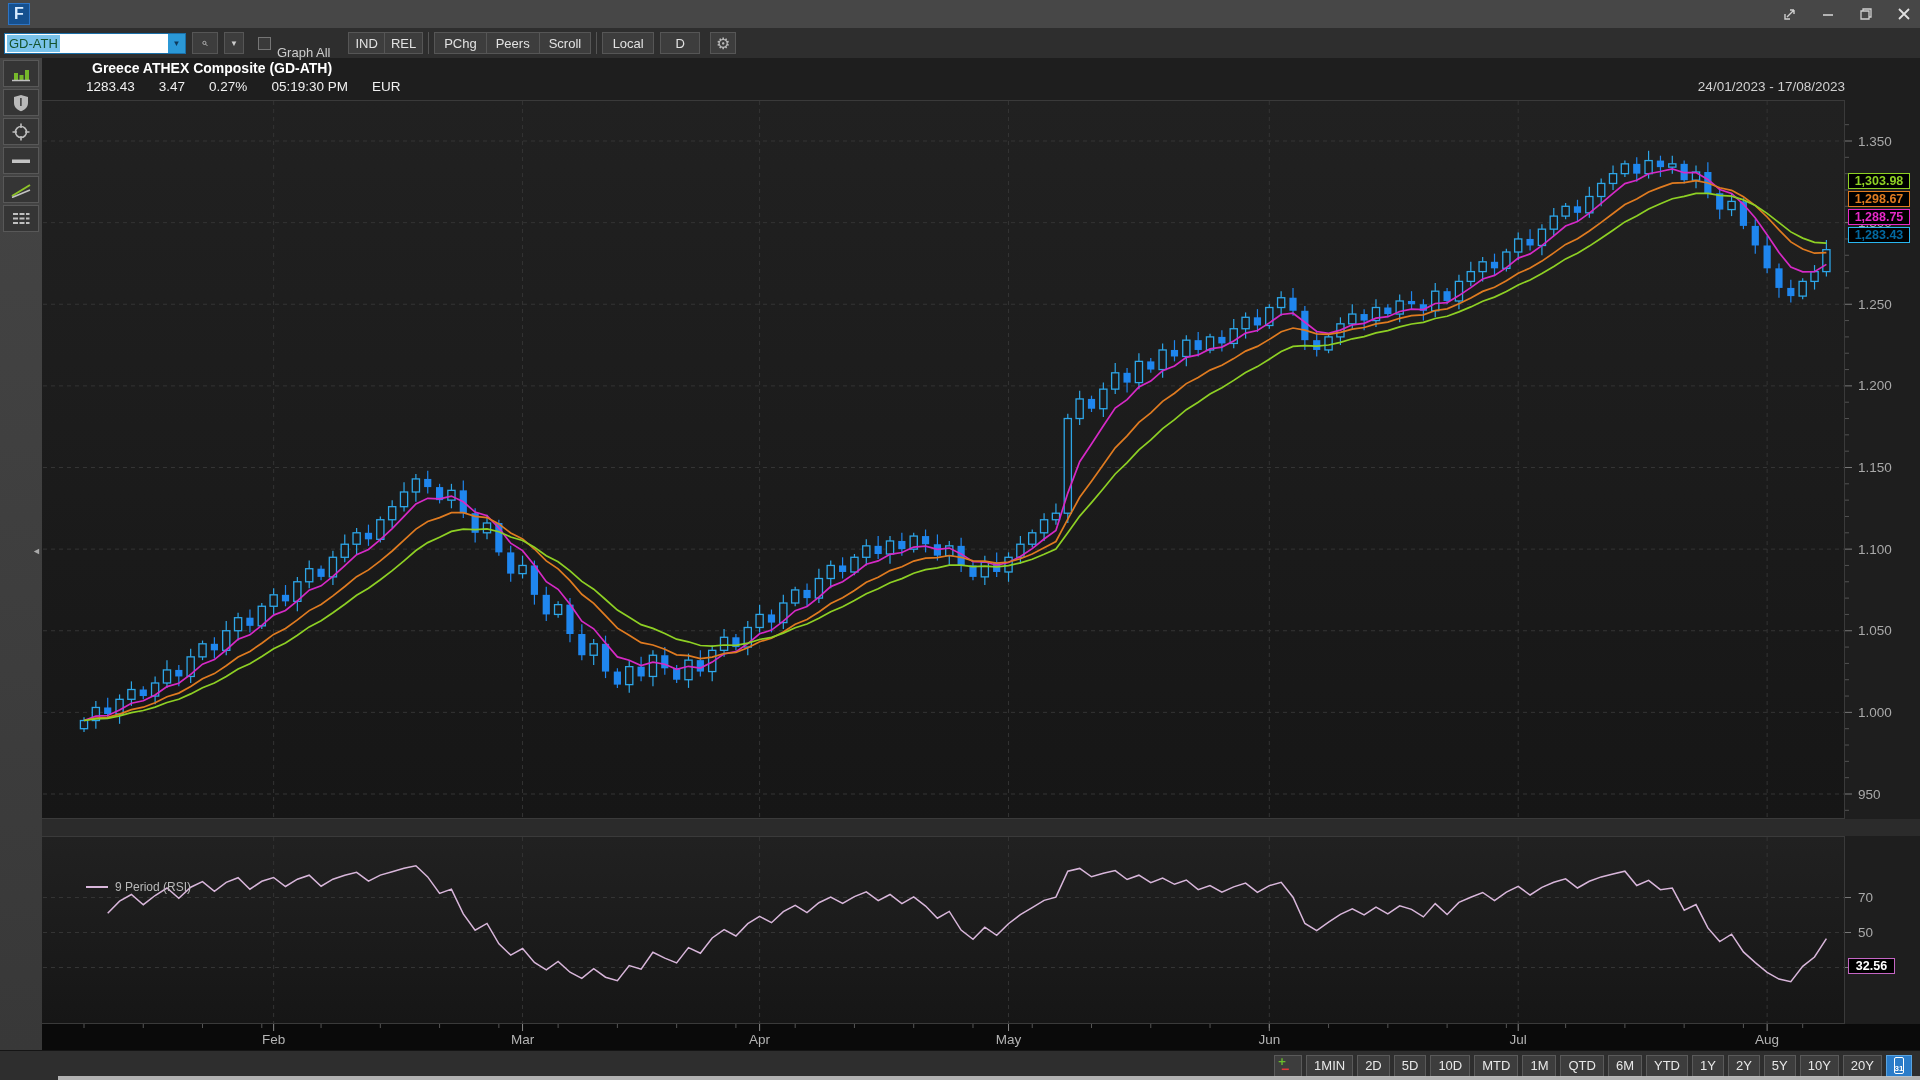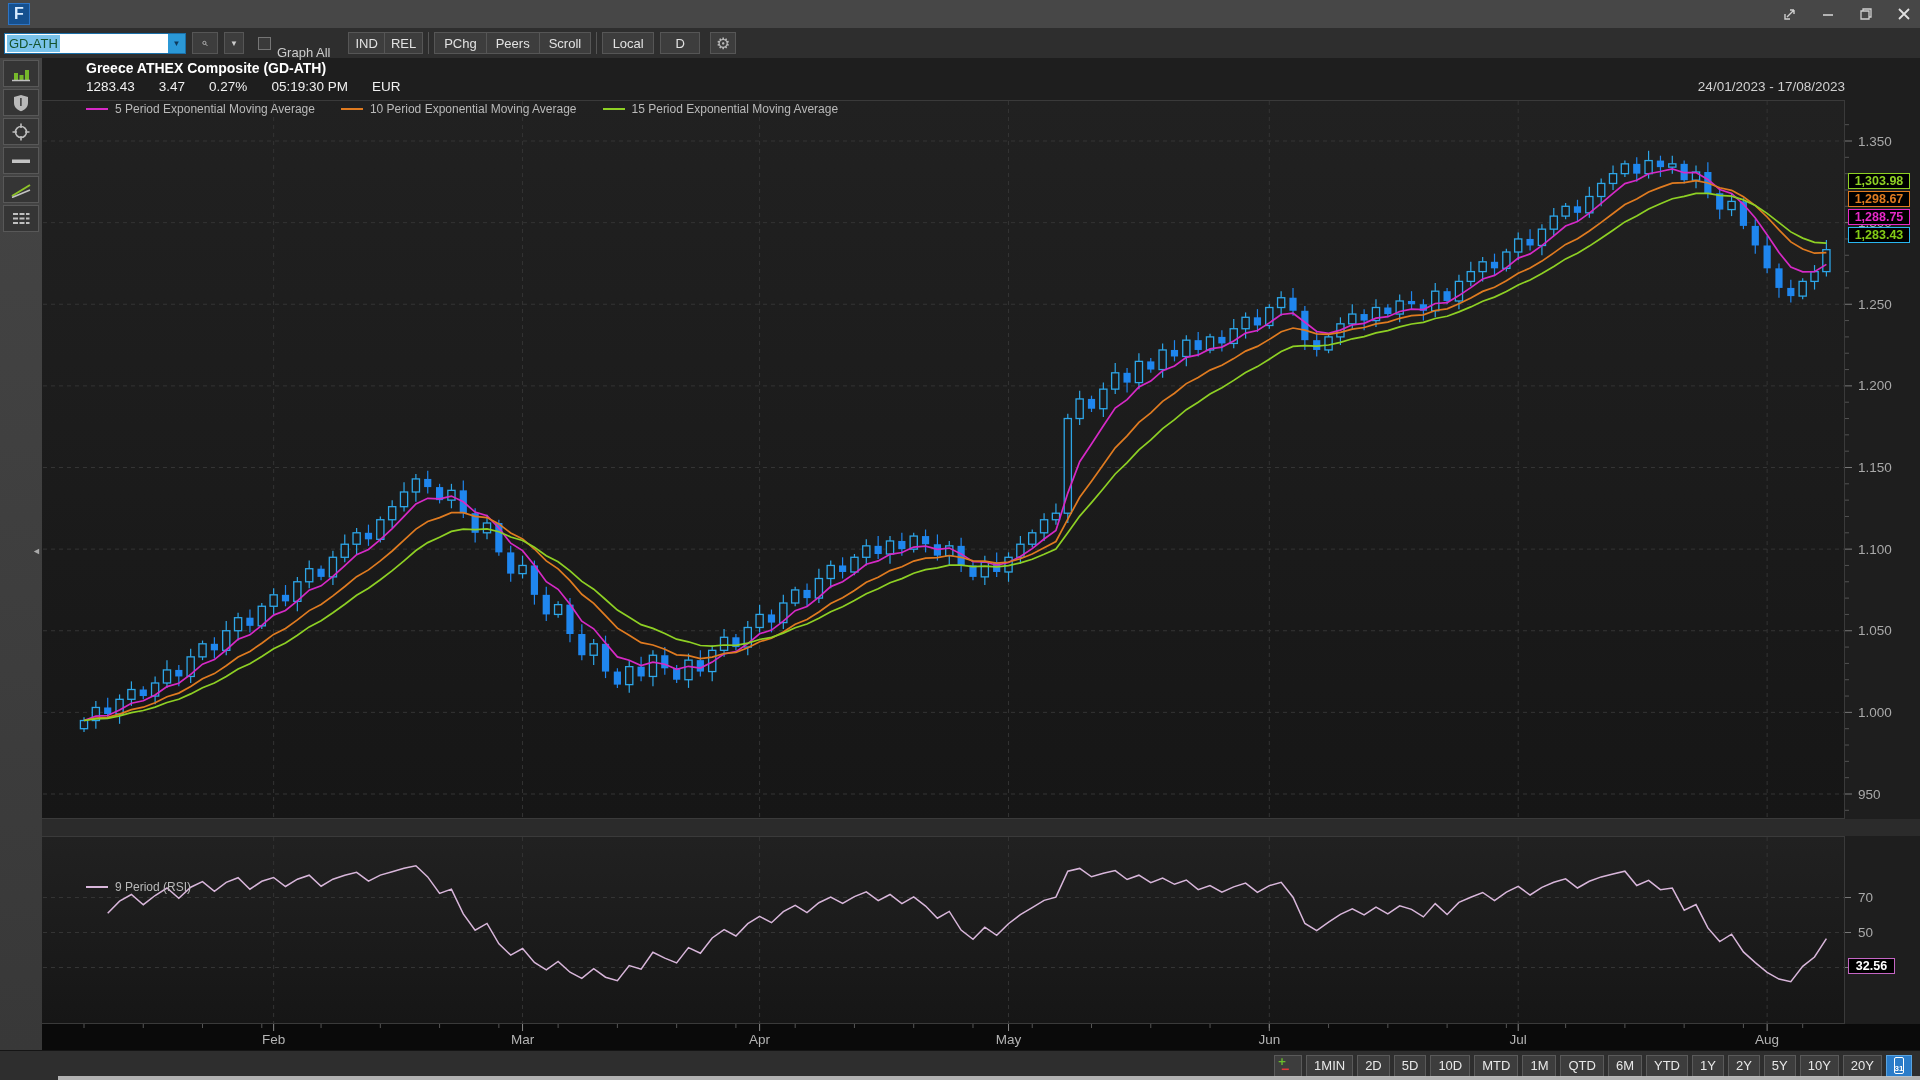--- a/index.html
+++ b/index.html
@@ -43,21 +43,21 @@
 
   
   .region { position:absolute; left:42px; top:58px; width:1878px; height:966px; background:#1e1e1e; }
   .panel-main { position:absolute; left:42px; top:100px; width:1803px; height:719px;
                 background:linear-gradient(#212121,#161616); border:1px solid #3a3a3a; border-left:none; }
   .panel-gap  { position:absolute; left:42px; top:819px; width:1878px; height:17px; background:#2b2b2b; }
   .panel-rsi  { position:absolute; left:42px; top:836px; width:1803px; height:188px;
                 background:linear-gradient(#212121,#161616); border:1px solid #3a3a3a; border-left:none; }
   .monthstrip { position:absolute; left:42px; top:1024px; width:1878px; height:26px; background:#0a0a0a; }
 
-  .inst-title { position:absolute; left:86px; top:60px; color:#ffffff; font-size:14px; font-weight:bold; }
+  .inst-title { position:absolute; left:92px; top:60px; color:#ffffff; font-size:14px; font-weight:bold; }
   .priceline  { position:absolute; left:86px; top:79px; color:#f0f0f0; font-size:13.5px; display:flex; gap:24px; }
   .daterange  { position:absolute; right:75px; top:79px; color:#d0d0d0; font-size:13.5px; }
 
   .legend { position:absolute; display:flex; gap:26px; align-items:center; }
   .legend-main { left:86px; top:102px; }
   .legend-rsi  { left:86px; top:880px; }
   .lgitem { display:flex; align-items:center; gap:7px; color:#b9b9b9; font-size:12px; }
   .lgswatch { width:22px; height:2px; }
 
   svg.chartcanvas { position:absolute; left:0; top:0; width:1920px; height:1080px; }
@@ -638,45 +638,31 @@
   <div class="inst-title">Greece ATHEX Composite (GD-ATH)</div>
   <div class="priceline">
     <span>1283.43</span>
     <span>3.47</span>
     <span>0.27%</span>
     <span>05:19:30 PM</span>
     <span>EUR</span>
   </div>
   <div class="daterange">24/01/2023 - 17/08/2023</div>
 
-  <div class="legend legend-main">
-    <div class="lgitem">
-        <span class="lgswatch" id="sw0" style="background: rgb(214, 41, 198);"></span>
-        <span>5 Period Exponential Moving Average</span>
-      </div>
-    <div class="lgitem">
-        <span class="lgswatch" id="sw1" style="background: rgb(224, 123, 32);"></span>
-        <span>10 Period Exponential Moving Average</span>
-      </div>
-    <div class="lgitem">
-        <span class="lgswatch" id="sw2" style="background: rgb(142, 208, 36);"></span>
-        <span>15 Period Exponential Moving Average</span>
-      </div>
-  </div>
   <div class="legend legend-rsi">
     <div class="lgitem">
         <span class="lgswatch" id="swr" style="background: rgb(216, 182, 218);"></span>
         <span>9 Period (RSI)</span>
       </div>
   </div>
 
   <div class="pricetag" style="top: 173px; border: 1px solid rgb(142, 208, 36); color: rgb(142, 208, 36);" id="tag0">1,303.98</div>
   <div class="pricetag" style="top: 191px; border: 1px solid rgb(224, 123, 32); color: rgb(224, 123, 32);" id="tag1">1,298.67</div>
   <div class="pricetag" style="top: 209px; border: 1px solid rgb(232, 41, 200); color: rgb(232, 41, 200);" id="tag2">1,288.75</div>
-  <div class="pricetag" style="top: 227px; border: 1px solid rgb(41, 182, 240); color: #84cc16;" id="tag3">1,283.43</div>
+  <div class="pricetag" style="top: 227px; border: 1px solid rgb(41, 182, 240); color: #0369a1;" id="tag3">1,283.43</div>
   <div class="rsitag">32.56</div>
 
   <div class="bottombar">
     <div class="pbtn pm-btn">
         <span class="plus">＋</span>
         <span class="minus">−</span>
       </div>
     <div class="pbtn">1MIN</div>
     <div class="pbtn">2D</div>
     <div class="pbtn">5D</div>

